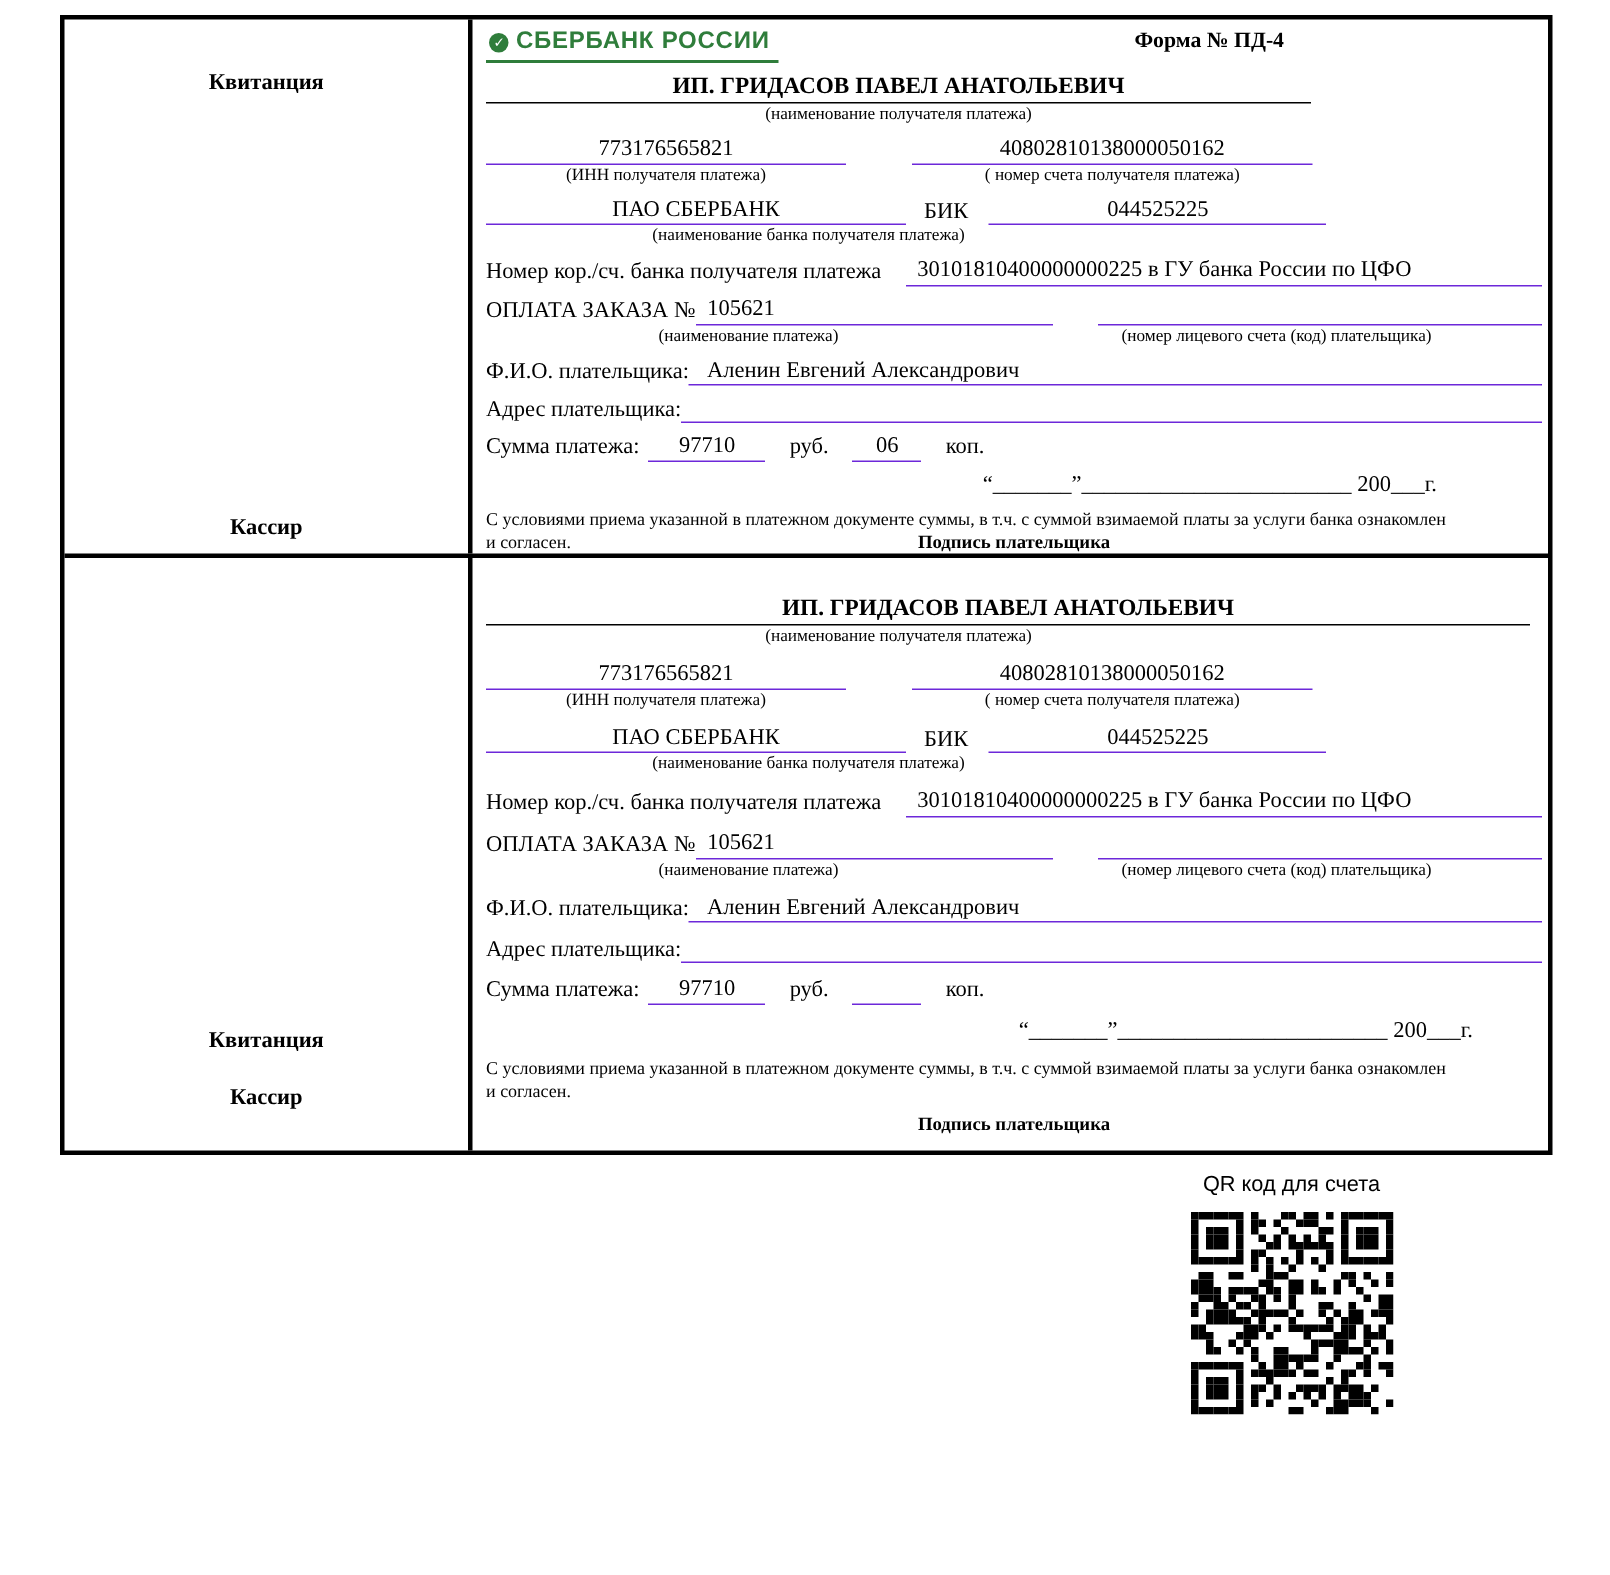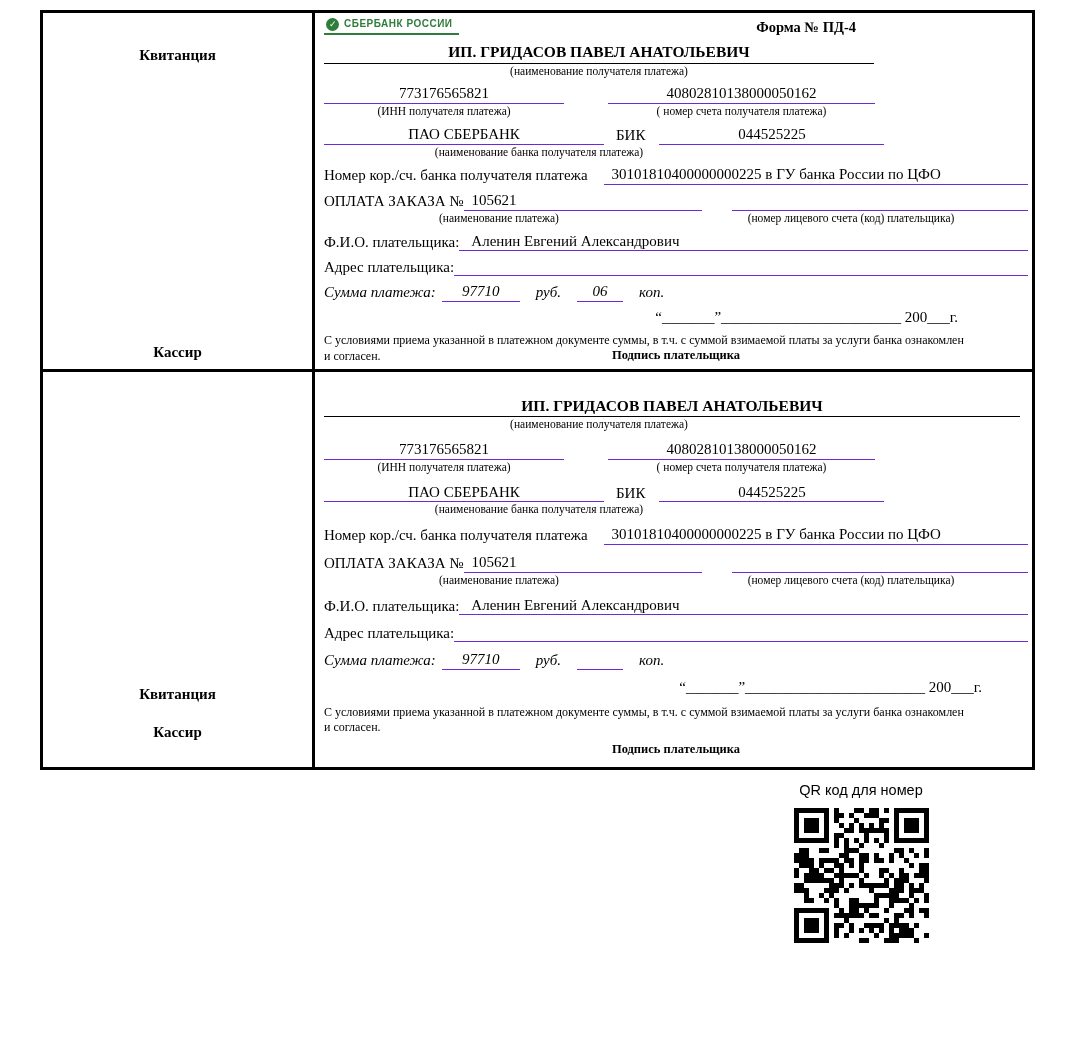--- a/index.html
+++ b/index.html
@@ -41,21 +41,21 @@
   .ul { display: inline-block; border-bottom: 1px solid #6d28d9; min-height: 19px; }
   .center { text-align: center; }
   .cap { font-size: 11.5px; line-height: 1.2; }
   .fill { flex: 1; }
 
   
   .logo-row { justify-content: flex-start; align-items: flex-start; }
   .sber { display: inline-flex; align-items: center; gap: 5px; border-bottom: 2px solid #2f7d3b; padding: 0 6px 2px 2px; }
   .sber-mark { width: 13px; height: 13px; background: #2f7d3b; border-radius: 50%; position: relative; flex-shrink: 0; }
   .sber-mark::after { content: "✓"; color: #fff; font-size: 9px; line-height: 13px; position: absolute; left: 3px; top: 0; }
-  .sber-text { color: #2f7d3b; font-weight: bold; font-size: 10px; font-family: "Liberation Sans", sans-serif; letter-spacing: .5px; white-space: nowrap; }
+  .sber-text { color: #2f7d3b; font-weight: bold; font-size: 16px; font-family: "Liberation Sans", sans-serif; letter-spacing: .5px; white-space: nowrap; }
   .form-no { margin-left: auto; margin-right: 172px; font-weight: bold; font-size: 14.5px; }
 
   .title-row { display: block; width: 550px; text-align: center; font-weight: bold; font-size: 15.5px; border-bottom: 1px solid #000; padding-bottom: 1px; }
   .receipt .title-row { width: 696px; }
   .caption-payee { width: 550px; text-align: center; }
 
   .inn-block { width: 240px; text-align: center; }
   .acct-block { width: 267px; text-align: center; }
   .sp44 { width: 44px; } .sp30 { width: 30px; } .sp12 { width: 12px; }
   .sp14 { width: 14px; } .sp4 { width: 4px; }
@@ -65,21 +65,21 @@
   .bank-cap { width: 430px; text-align: center; }
 
   .corr-val { flex: 1; margin-left: 16px; padding-left: 8px; white-space: nowrap; }
   .pay-val { width: 238px; padding-left: 8px; }
   .purpose-cap { width: 350px; }
 
   .val-ind { padding-left: 12px; }
 
   .sum-block { width: 78px; text-align: center; }
   .kop-block { width: 46px; text-align: center; }
-  .sum-row > span { margin-right: 6px; font-style: italic; }
+  .sum-row > span { margin-right: 6px; }
 
   .date-row { display: block; text-align: right; padding-right: 70px; font-size: 15px; }
   .receipt .date-row { padding-right: 46px; }
 
   .terms { font-size: 12px; line-height: 1.3; padding-right: 58px; }
   .signature { font-weight: bold; font-size: 12.5px; text-align: center; }
   .notice .signature { margin-top: -16px; }
   .receipt .signature { margin-top: 6px; }
 
   
@@ -243,21 +243,21 @@
         <div class="date-row">“_______”________________________ 200___г.</div>
 
         <div class="terms">С условиями приема указанной в платежном документе суммы, в т.ч. с суммой взимаемой платы за услуги банка ознакомлен и согласен.</div>
         <div class="signature">Подпись плательщика</div>
       </div>
     </div>
 
   </div>
 
   <div class="qr-wrap">
-    <div class="qr-label">QR код для номер</div>
+    <div class="qr-label">QR код для счета</div>
     <div class="qr-code" id="qr"><svg xmlns="http://www.w3.org/2000/svg" width="135" height="135" fill="#000">
           <rect x="0" y="0" width="5" height="5"></rect>
           <rect x="5" y="0" width="5" height="5"></rect>
           <rect x="10" y="0" width="5" height="5"></rect>
           <rect x="15" y="0" width="5" height="5"></rect>
           <rect x="20" y="0" width="5" height="5"></rect>
           <rect x="25" y="0" width="5" height="5"></rect>
           <rect x="30" y="0" width="5" height="5"></rect>
           <rect x="40" y="0" width="5" height="5"></rect>
           <rect x="60" y="0" width="5" height="5"></rect>

